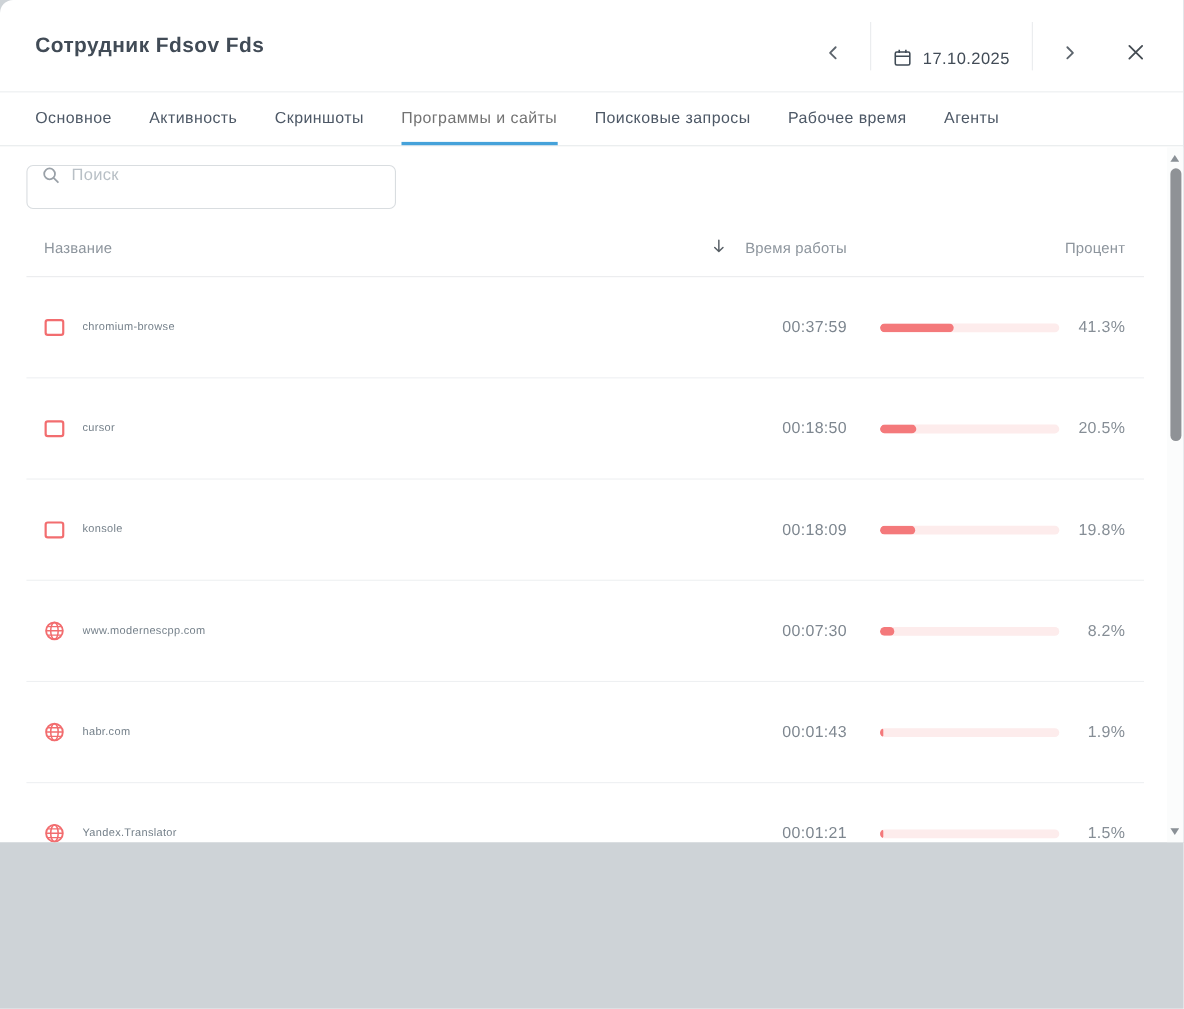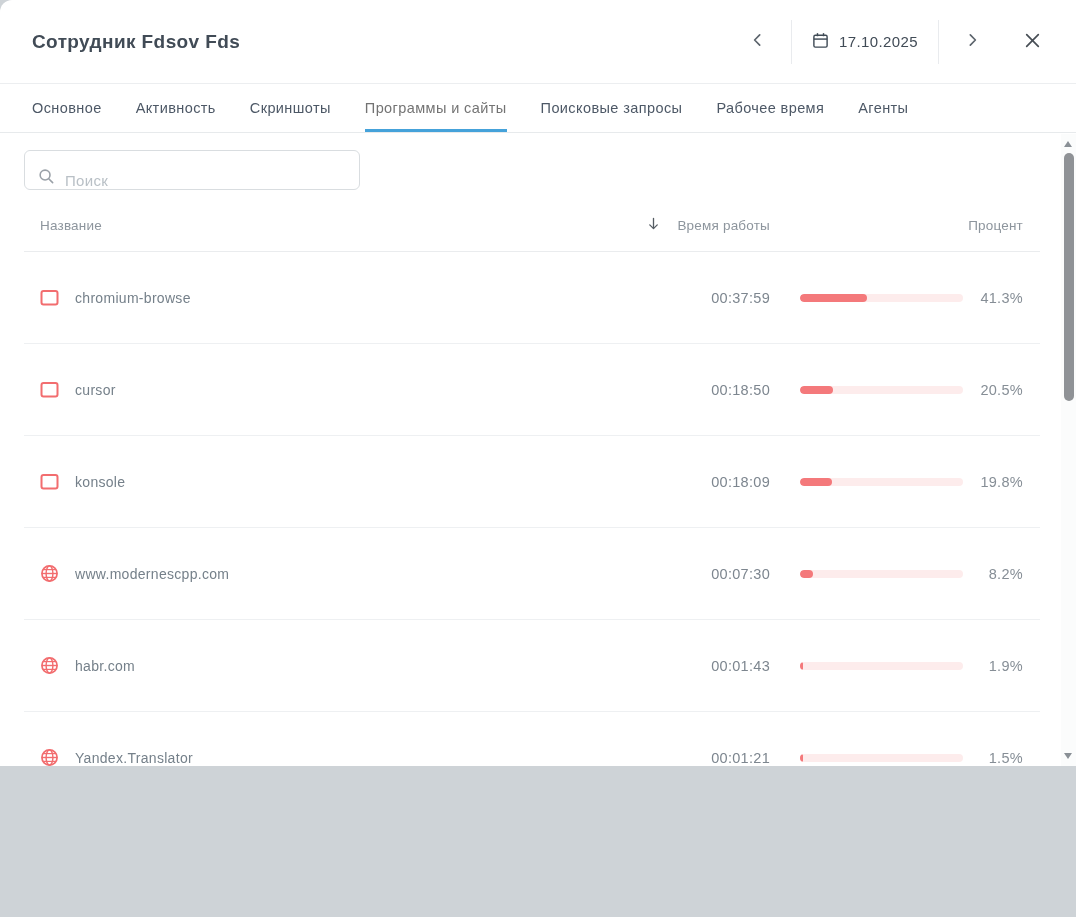--- a/index.html
+++ b/index.html
@@ -7,21 +7,21 @@
   .dialog {
     position:relative; width:1076px; height:766px; background:#fff;
     border-top-left-radius:12px; overflow:hidden; color:#414b56;
   }
   
   .dlg-header {
     height:84px; display:flex; align-items:center;
     padding:0 30px 0 32px; border-bottom:1px solid #eceef0;
   }
   .dlg-title { font-size:19px; font-weight:600; color:#414b56; letter-spacing:.4px; }
-  .header-nav { margin-left:auto; display:flex; align-items:center; }
+  .header-nav { margin-left:auto; display:flex; align-items:flex-end; }
   .icon-btn { background:none; border:none; cursor:pointer; display:flex; align-items:center; padding:4px; }
   .vdivider { width:1px; height:44px; background:#e9ebee; margin:0 20px; }
   .date-picker { display:flex; align-items:center; gap:10px; background:none; border:none; cursor:pointer; }
   .date-text { font-size:15px; color:#414b56; letter-spacing:.4px; }
   .close-btn { margin-left:34px; }
   
   .tabs-bar {
     height:49px; display:flex; align-items:stretch; gap:34px;
     padding:0 29px 0 32px; border-bottom:1px solid #e7eaec;
   }
@@ -37,42 +37,42 @@
   .segmented {
     display:flex; border:1px solid #e4e7e9; border-radius:6px; overflow:hidden; background:#fff;
   }
   .seg-btn {
     border:none; background:transparent; font-family:inherit; font-size:14px; color:#4d5866;
     letter-spacing:.4px; padding:10px 22px; cursor:pointer; white-space:nowrap;
   }
   .seg-btn.active { background:#e9f4fb; color:#45a2da; }
   .search-box {
     width:336px; height:40px; border:1px solid #d9dde0; border-radius:6px;
-    display:flex; align-items:flex-end; padding:0 13px; gap:10px; background:#fff;
+    display:flex; align-items:flex-start; padding:0 13px; gap:10px; background:#fff;
   }
   .search-box input {
     border:none; outline:none; width:100%; font-family:inherit;
     font-size:15px; color:#414b56; letter-spacing:.3px;
   }
   .search-box input::placeholder { color:#b9c0c6; }
   
   .table-head {
     display:flex; align-items:center; margin-top:26px; padding:0 17px 17px 16px;
     border-bottom:1px solid #eaecee; font-size:13.5px; color:#8d959d; letter-spacing:.2px;
   }
   .col-name { flex:1; display:flex; align-items:center; gap:16px; min-width:0; }
   .col-time { width:120px; text-align:right; white-space:nowrap; }
   .col-bar { width:163px; margin-left:30px; }
   .col-percent { width:60px; text-align:right; white-space:nowrap; }
   .sort-head { display:inline-flex; align-items:center; gap:16px; cursor:pointer; justify-content:flex-end; width:100%; }
   .row {
     display:flex; align-items:center; height:92px; padding:0 17px 0 16px;
     border-bottom:1px solid #eef0f2;
   }
-  .row-name { font-size:14px; color:#75808a; letter-spacing:.3px; overflow:hidden; text-overflow:ellipsis; white-space:nowrap; }
+  .row-name { font-size:10px; color:#75808a; letter-spacing:.3px; overflow:hidden; text-overflow:ellipsis; white-space:nowrap; }
   .row-time { font-size:14.5px; color:#7d868f; letter-spacing:.3px; }
   .row-percent { font-size:14.5px; color:#868e96; letter-spacing:.3px; }
   .progress-track {
     width:163px; height:8px; border-radius:4px; background:#fdecec; overflow:hidden;
   }
   .progress-fill { height:100%; border-radius:4px; background:#f4797b; min-width:3px; }
   .row-icon { width:19px; height:19px; flex:none; display:flex; }
   
   .scrollbar {
     position:absolute; top:134px; right:0; bottom:0; width:15px; background:#fbfcfc;

